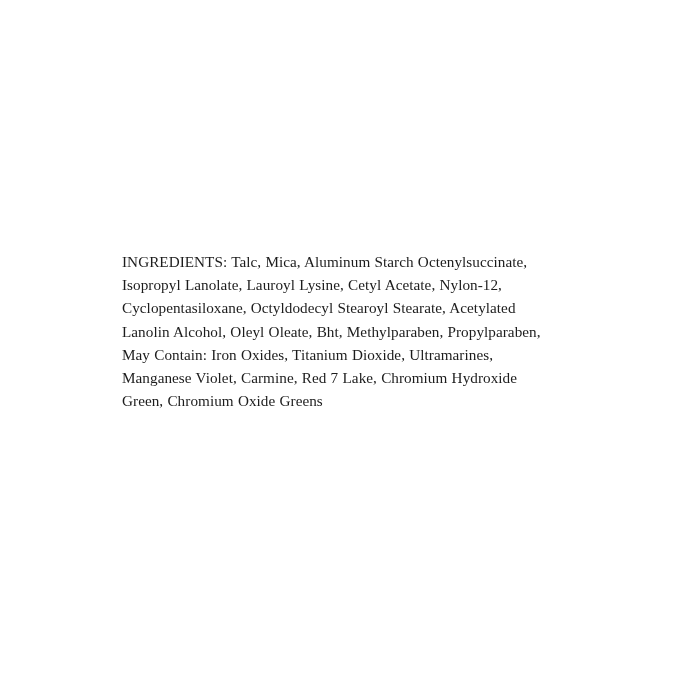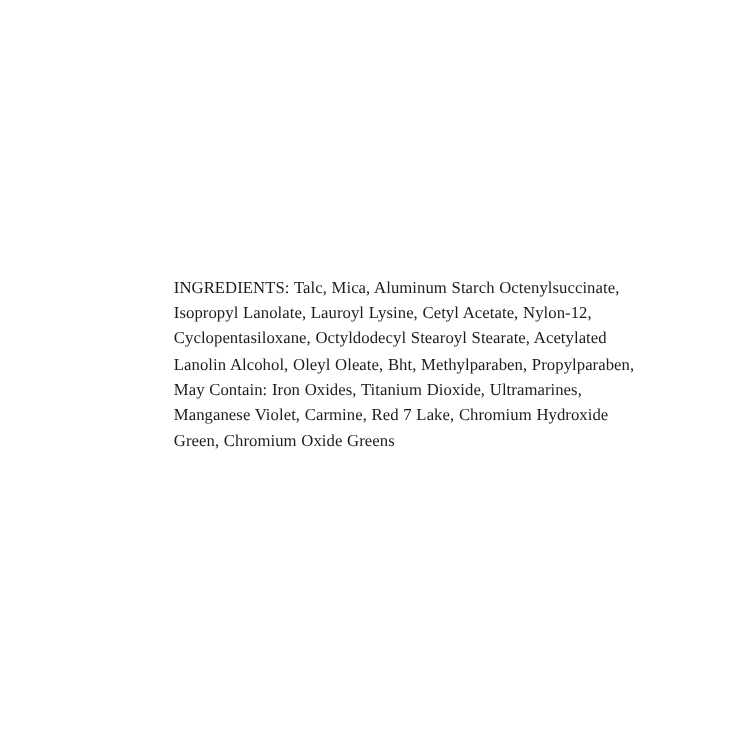--- a/index.html
+++ b/index.html
@@ -18,21 +18,20 @@
     position: relative;
     width: 679px;
     height: 679px;
     background: #ffffff;
   }
   .ingredients-block {
     position: absolute;
     left: 122px;
     top: 250px;
     width: 440px;
-    margin-left: 36px;
   }
   .ingredients-text {
     margin: 0;
     font-family: "Liberation Serif", serif;
     font-size: 15.2px;
     line-height: 23.2px;
     color: #1c1c1c;
     text-align: left;
     letter-spacing: 0.05px;
     word-spacing: 0.4px;

